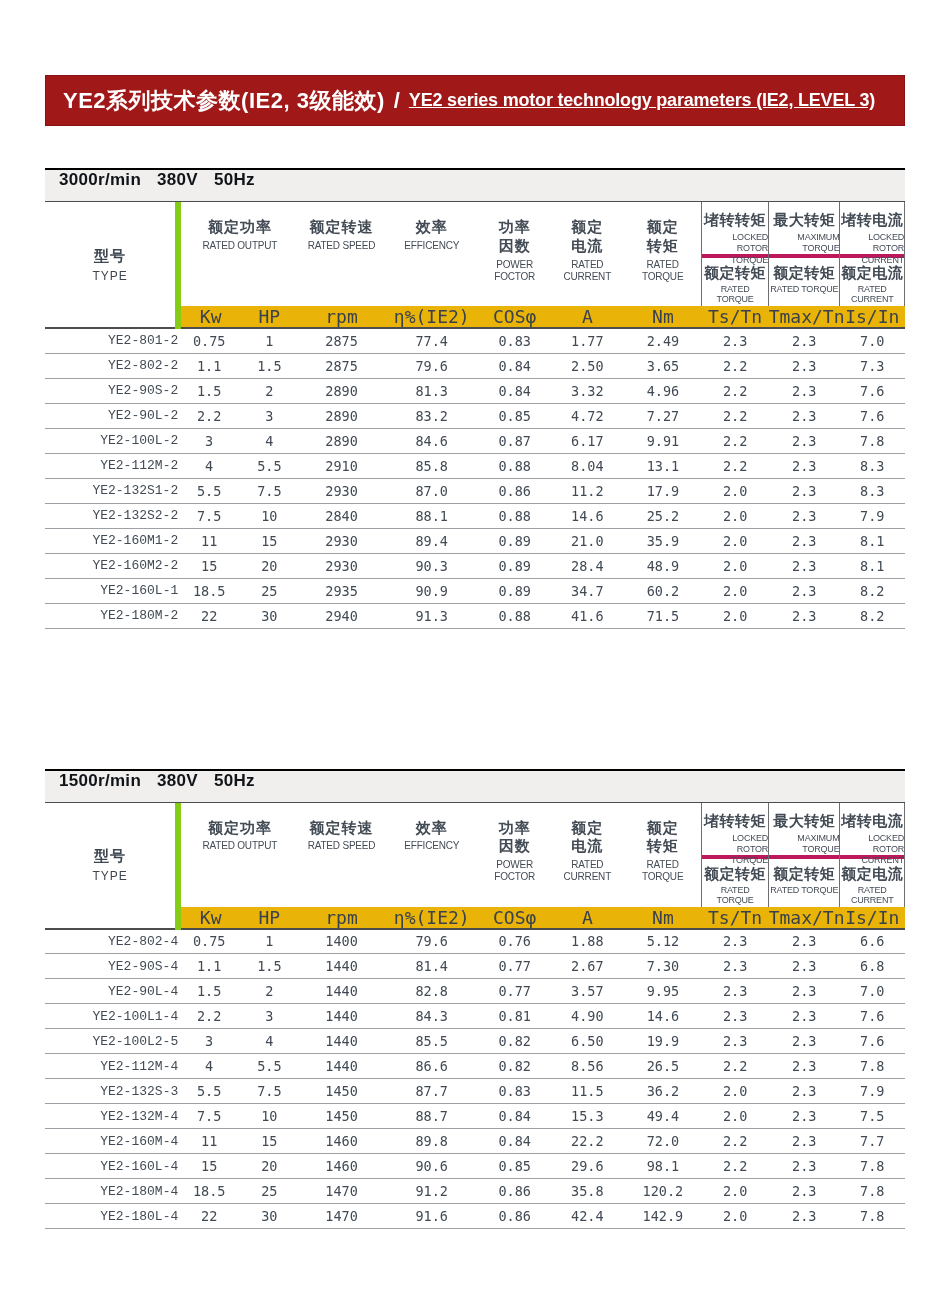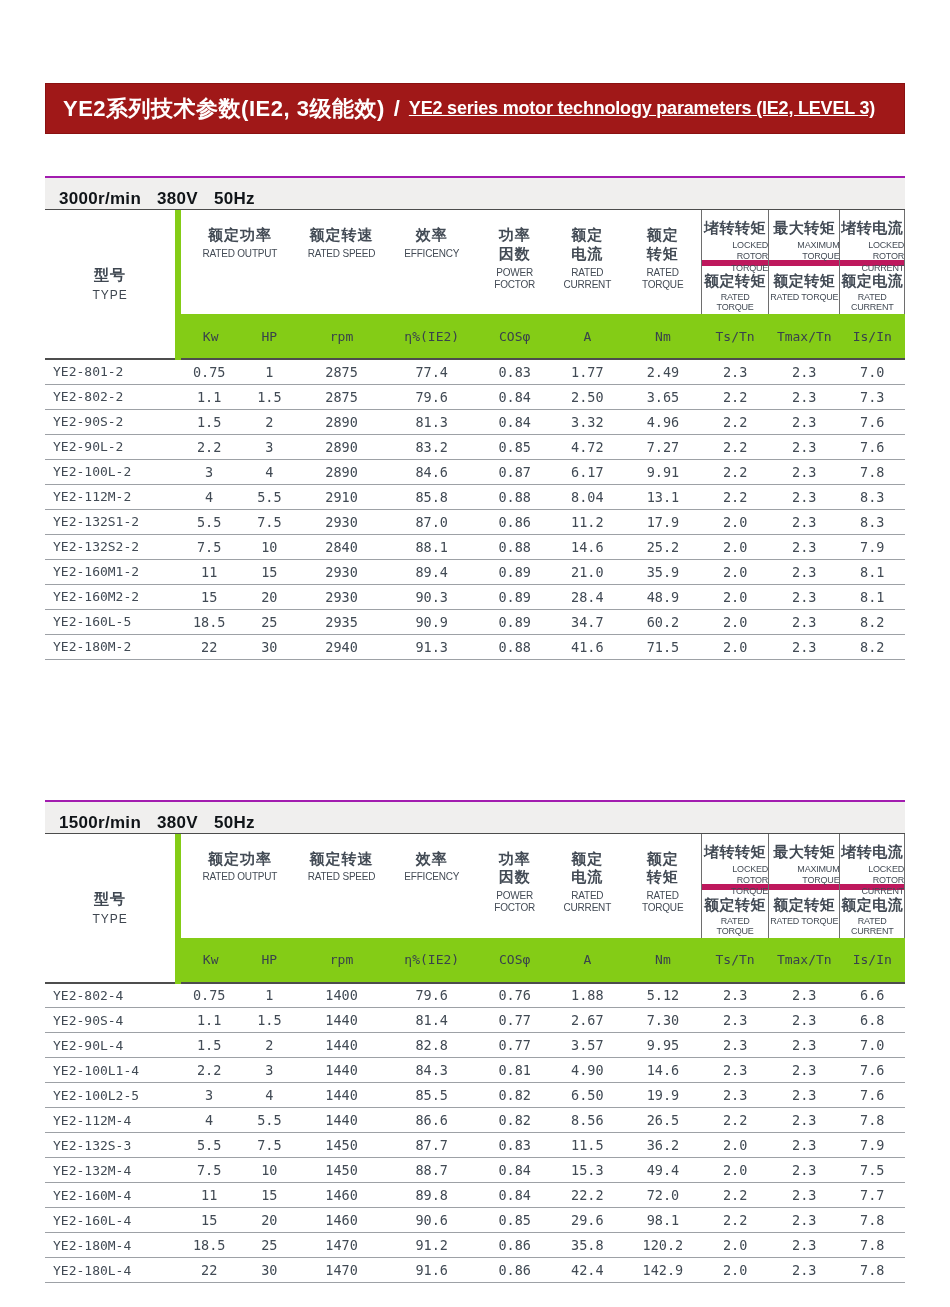--- a/index.html
+++ b/index.html
@@ -1,40 +1,40 @@
 <!DOCTYPE html>
 <html><head>
 <meta charset="utf-8">
 <style>
   * { margin:0; padding:0; box-sizing:border-box; }
   html, body { background:#ffffff; }
   body {
     width:950px; height:1307px; position:relative; overflow:hidden;
     font-family:"Liberation Sans", sans-serif;
   }
-  .content { width:860px; margin:8px auto; padding-top:75px; }
+  .content { width:860px; margin:0 auto; padding-top:75px; }
 
   
   .banner {
     height:51px; background:#a01818; border:1px solid #8a1111;
     color:#ffffff; display:flex; align-items:center; gap:9px; padding:0 17px;
     white-space:nowrap; overflow:hidden;
   }
   .banner .zh  { font-size:22px; font-weight:bold; letter-spacing:0.5px; }
   .banner .sep { font-size:22px; font-weight:bold; }
   .banner .en  { font-size:18px; font-weight:bold; letter-spacing:-0.2px;text-decoration:underline; }
 
   
   .motor-table { margin-top:42px; }
   .motor-table + .motor-table { margin-top:140px; }
 
   .titlebar {
     height:34px; background:#f0efee;
-    border-top:2px solid #a21caf; border-bottom:1px solid #4c4c4c;
-    display:flex; align-items:flex-end; gap:16px; padding-left:14px;
+    border-top:2px solid #000000; border-bottom:1px solid #4c4c4c;
+    display:flex; align-items:flex-start; gap:16px; padding-left:14px;
     font-weight:bold; font-size:17px; color:#101418; letter-spacing:0.3px;
   }
 
   table.spec-table { width:100%; border-collapse:collapse; table-layout:fixed; }
   table.spec-table th, table.spec-table td { font-weight:normal; }
 
   
   tr.hdr-row { height:104px; }
   th.type-col {
     background:#ffffff; border-right:6px solid #84cc16; border-bottom:2px solid #4d4d4d;
@@ -42,40 +42,40 @@
   }
   th.type-col .zh { font-size:15px; font-weight:bold; letter-spacing:1px; }
   th.type-col .en { font-size:12px; letter-spacing:1px; margin-top:3px; }
 
   th.group-col { vertical-align:top; padding-top:16px; color:#434b55; }
   .g-zh { font-size:15px; font-weight:bold; letter-spacing:1px; white-space:pre-line; line-height:1.25; }
   .g-en { font-size:10px; letter-spacing:-0.2px; margin-top:3px; white-space:pre-line; line-height:1.2; }
 
   th.ratio-col { border-left:1px solid #6e6e6e; vertical-align:top; padding:0; color:#434b55; }
   th.ratio-col.last { border-right:1px solid #6e6e6e; }
-  .ratio-top { height:56px; border-bottom:6px solid #be185d; padding-top:9px; }
+  .ratio-top { height:56px; border-bottom:4px solid #be185d; padding-top:9px; }
   .ratio-top .zh { font-size:15px; font-weight:bold; letter-spacing:0.5px; }
   .ratio-top .en { font-size:9px; text-align:right; padding-left:6px; margin-top:2px;
                    white-space:pre-line; line-height:1.25; letter-spacing:-0.2px; }
   .ratio-bottom { padding-top:6px; }
   .ratio-bottom .zh { font-size:15px; font-weight:bold; letter-spacing:0.5px; }
   .ratio-bottom .en { font-size:9px; margin-top:1px; letter-spacing:-0.2px; }
 
   
   tr.units-row th {
-    height:45px; background:#84cc16; border-bottom:2px solid #4d4d4d;
-    font-family:"DejaVu Sans Mono", monospace; font-size:13px; color:#39424c;
+    height:17px; background:#eab308; border-bottom:2px solid #4d4d4d;
+    font-family:"DejaVu Sans Mono", monospace; font-size:18px; color:#39424c;
   }
 
   
   tbody td {
     height:25px; border-bottom:1px solid #9da1a6; text-align:center;
     font-family:"DejaVu Sans Mono", monospace; font-size:13.5px; color:#414a54;
   }
-  tbody td.col-type { text-align:left; padding-left:8px; font-size:13px; }
+  tbody td.col-type { text-align:right; padding-left:8px; font-size:13px;font-family:Liberation Mono, monospace; }
 </style>
 </head>
 <body>
 
 <div class="content">
 
   <div class="banner">
     <span class="zh">YE2系列技术参数(IE2, 3级能效)</span>
     <span class="sep">/</span>
     <span class="en">YE2 series motor technology parameters (IE2, LEVEL 3)</span>
@@ -309,21 +309,21 @@
             <td class="col-num">2930</td>
             <td class="col-num">90.3</td>
             <td class="col-num">0.89</td>
             <td class="col-num">28.4</td>
             <td class="col-num">48.9</td>
             <td class="col-num">2.0</td>
             <td class="col-num">2.3</td>
             <td class="col-num">8.1</td>
           </tr>
           <tr class="data-row">
-            <td class="col-type">YE2-160L-5</td>
+            <td class="col-type">YE2-160L-1</td>
             <td class="col-num">18.5</td>
             <td class="col-num">25</td>
             <td class="col-num">2935</td>
             <td class="col-num">90.9</td>
             <td class="col-num">0.89</td>
             <td class="col-num">34.7</td>
             <td class="col-num">60.2</td>
             <td class="col-num">2.0</td>
             <td class="col-num">2.3</td>
             <td class="col-num">8.2</td>

